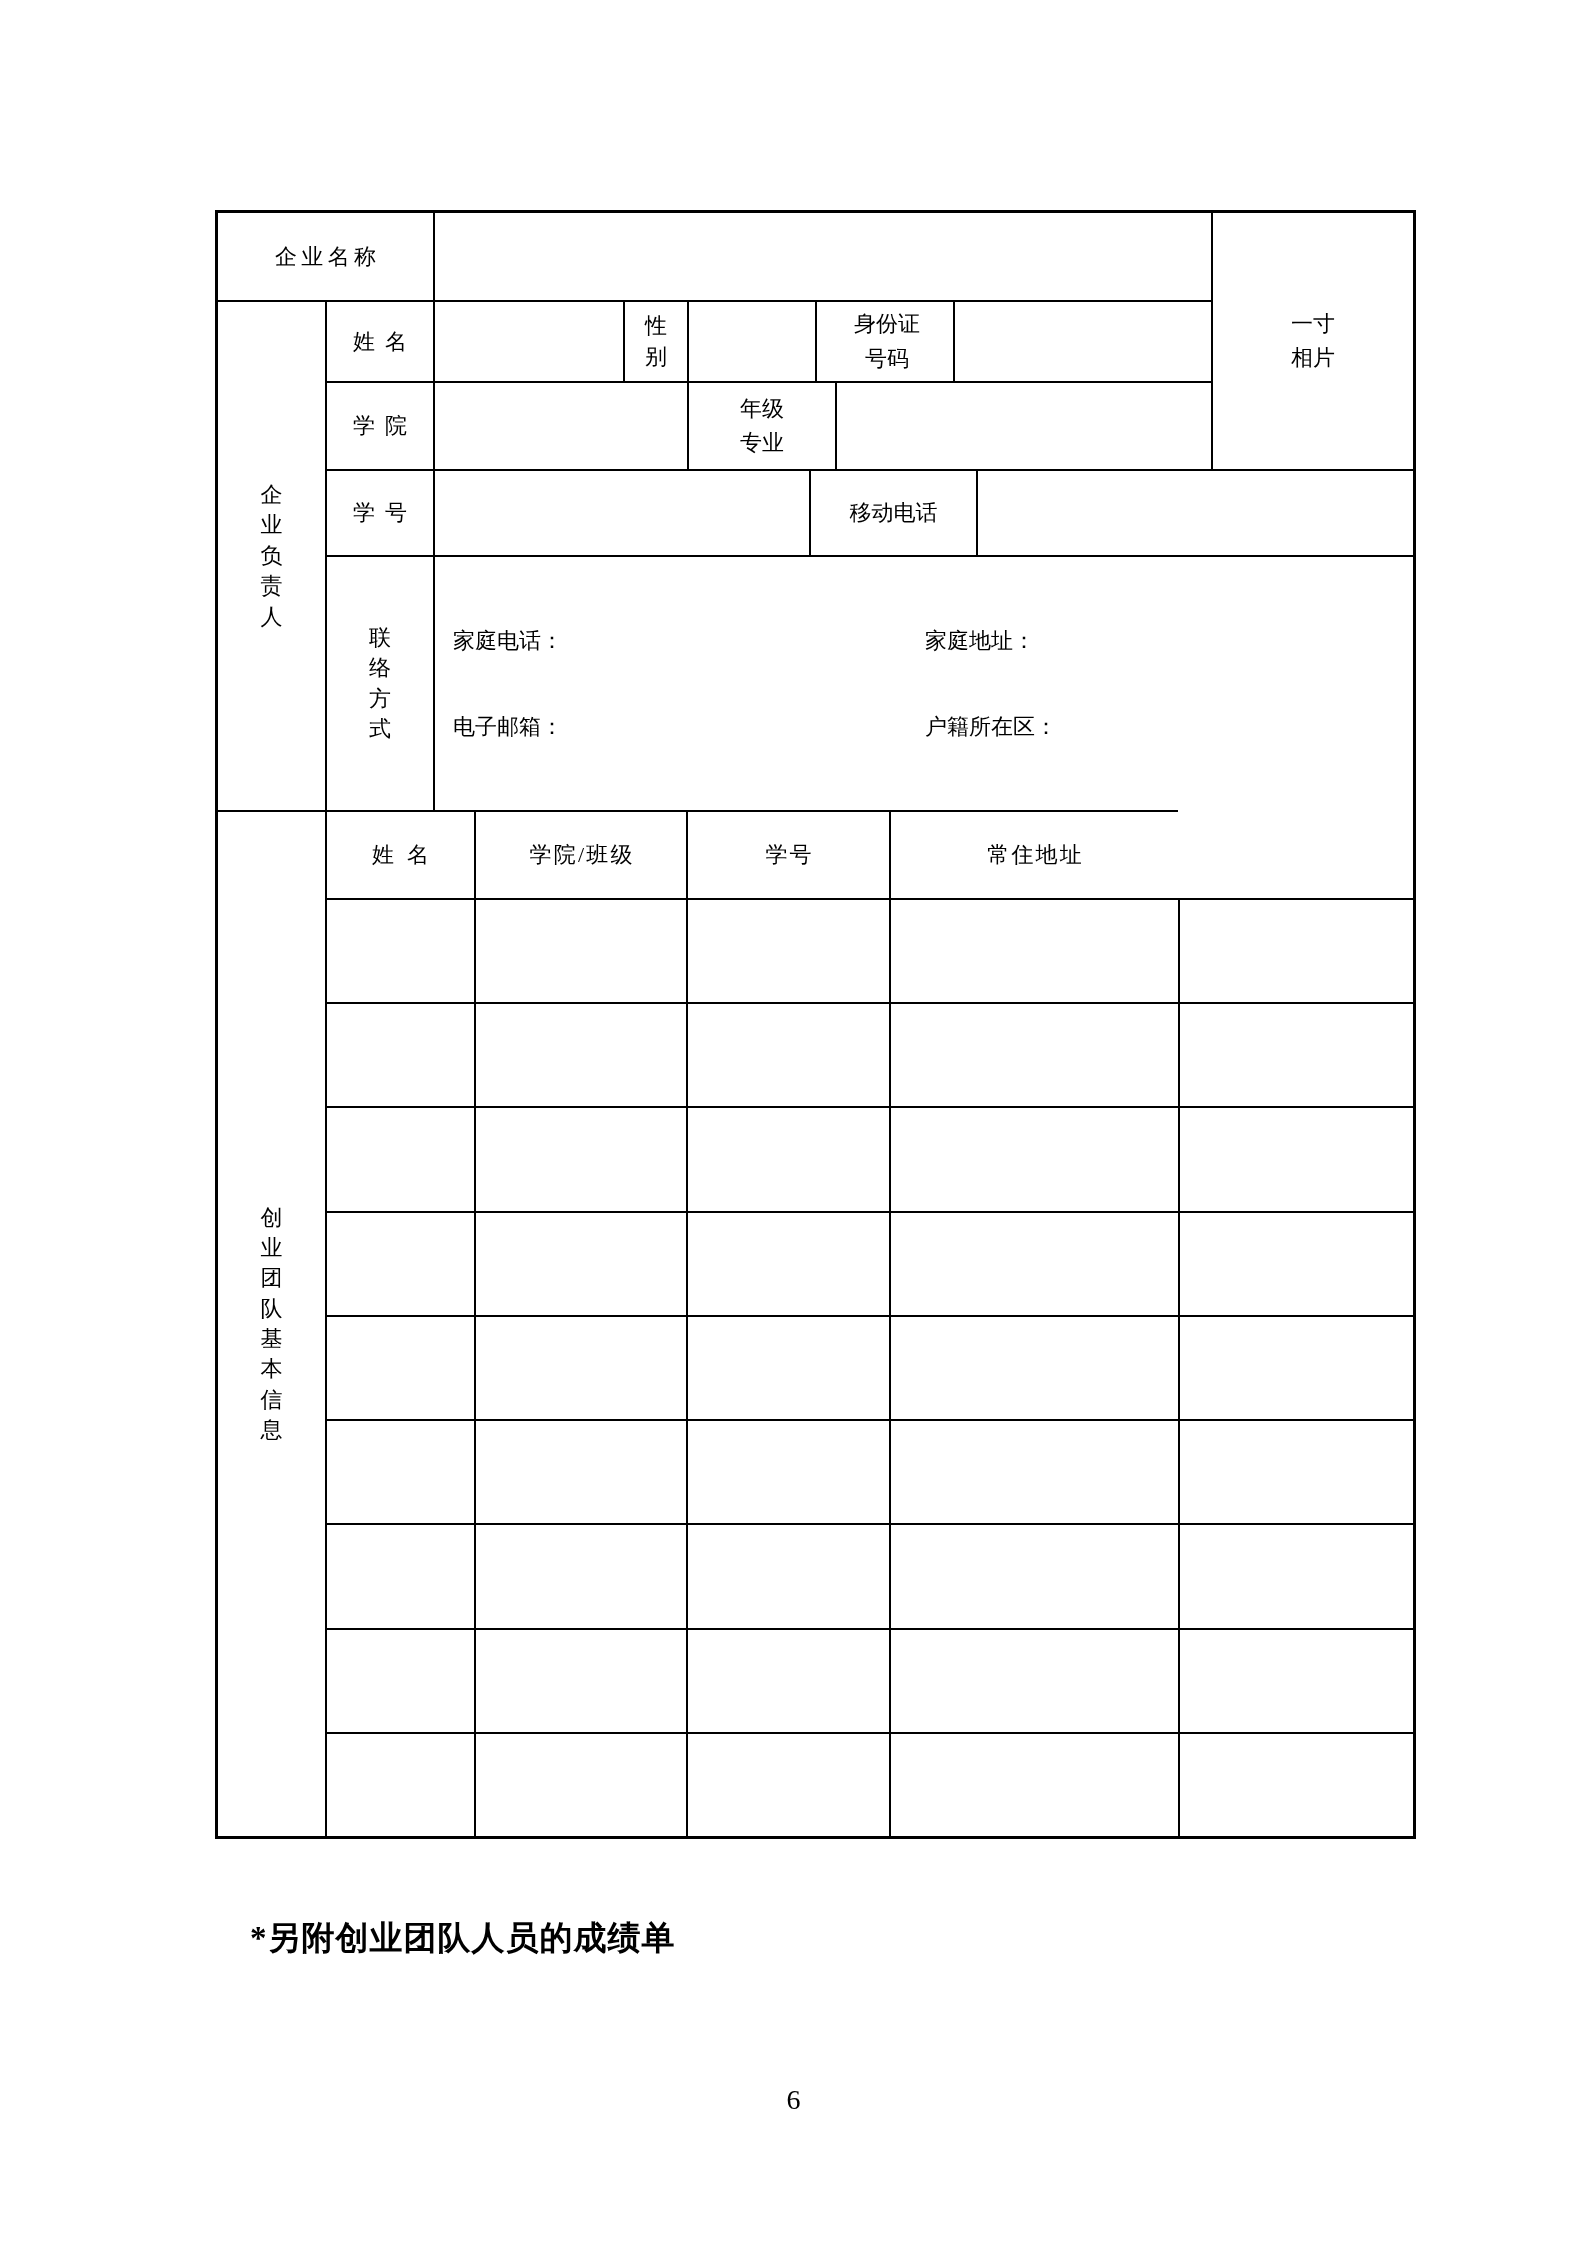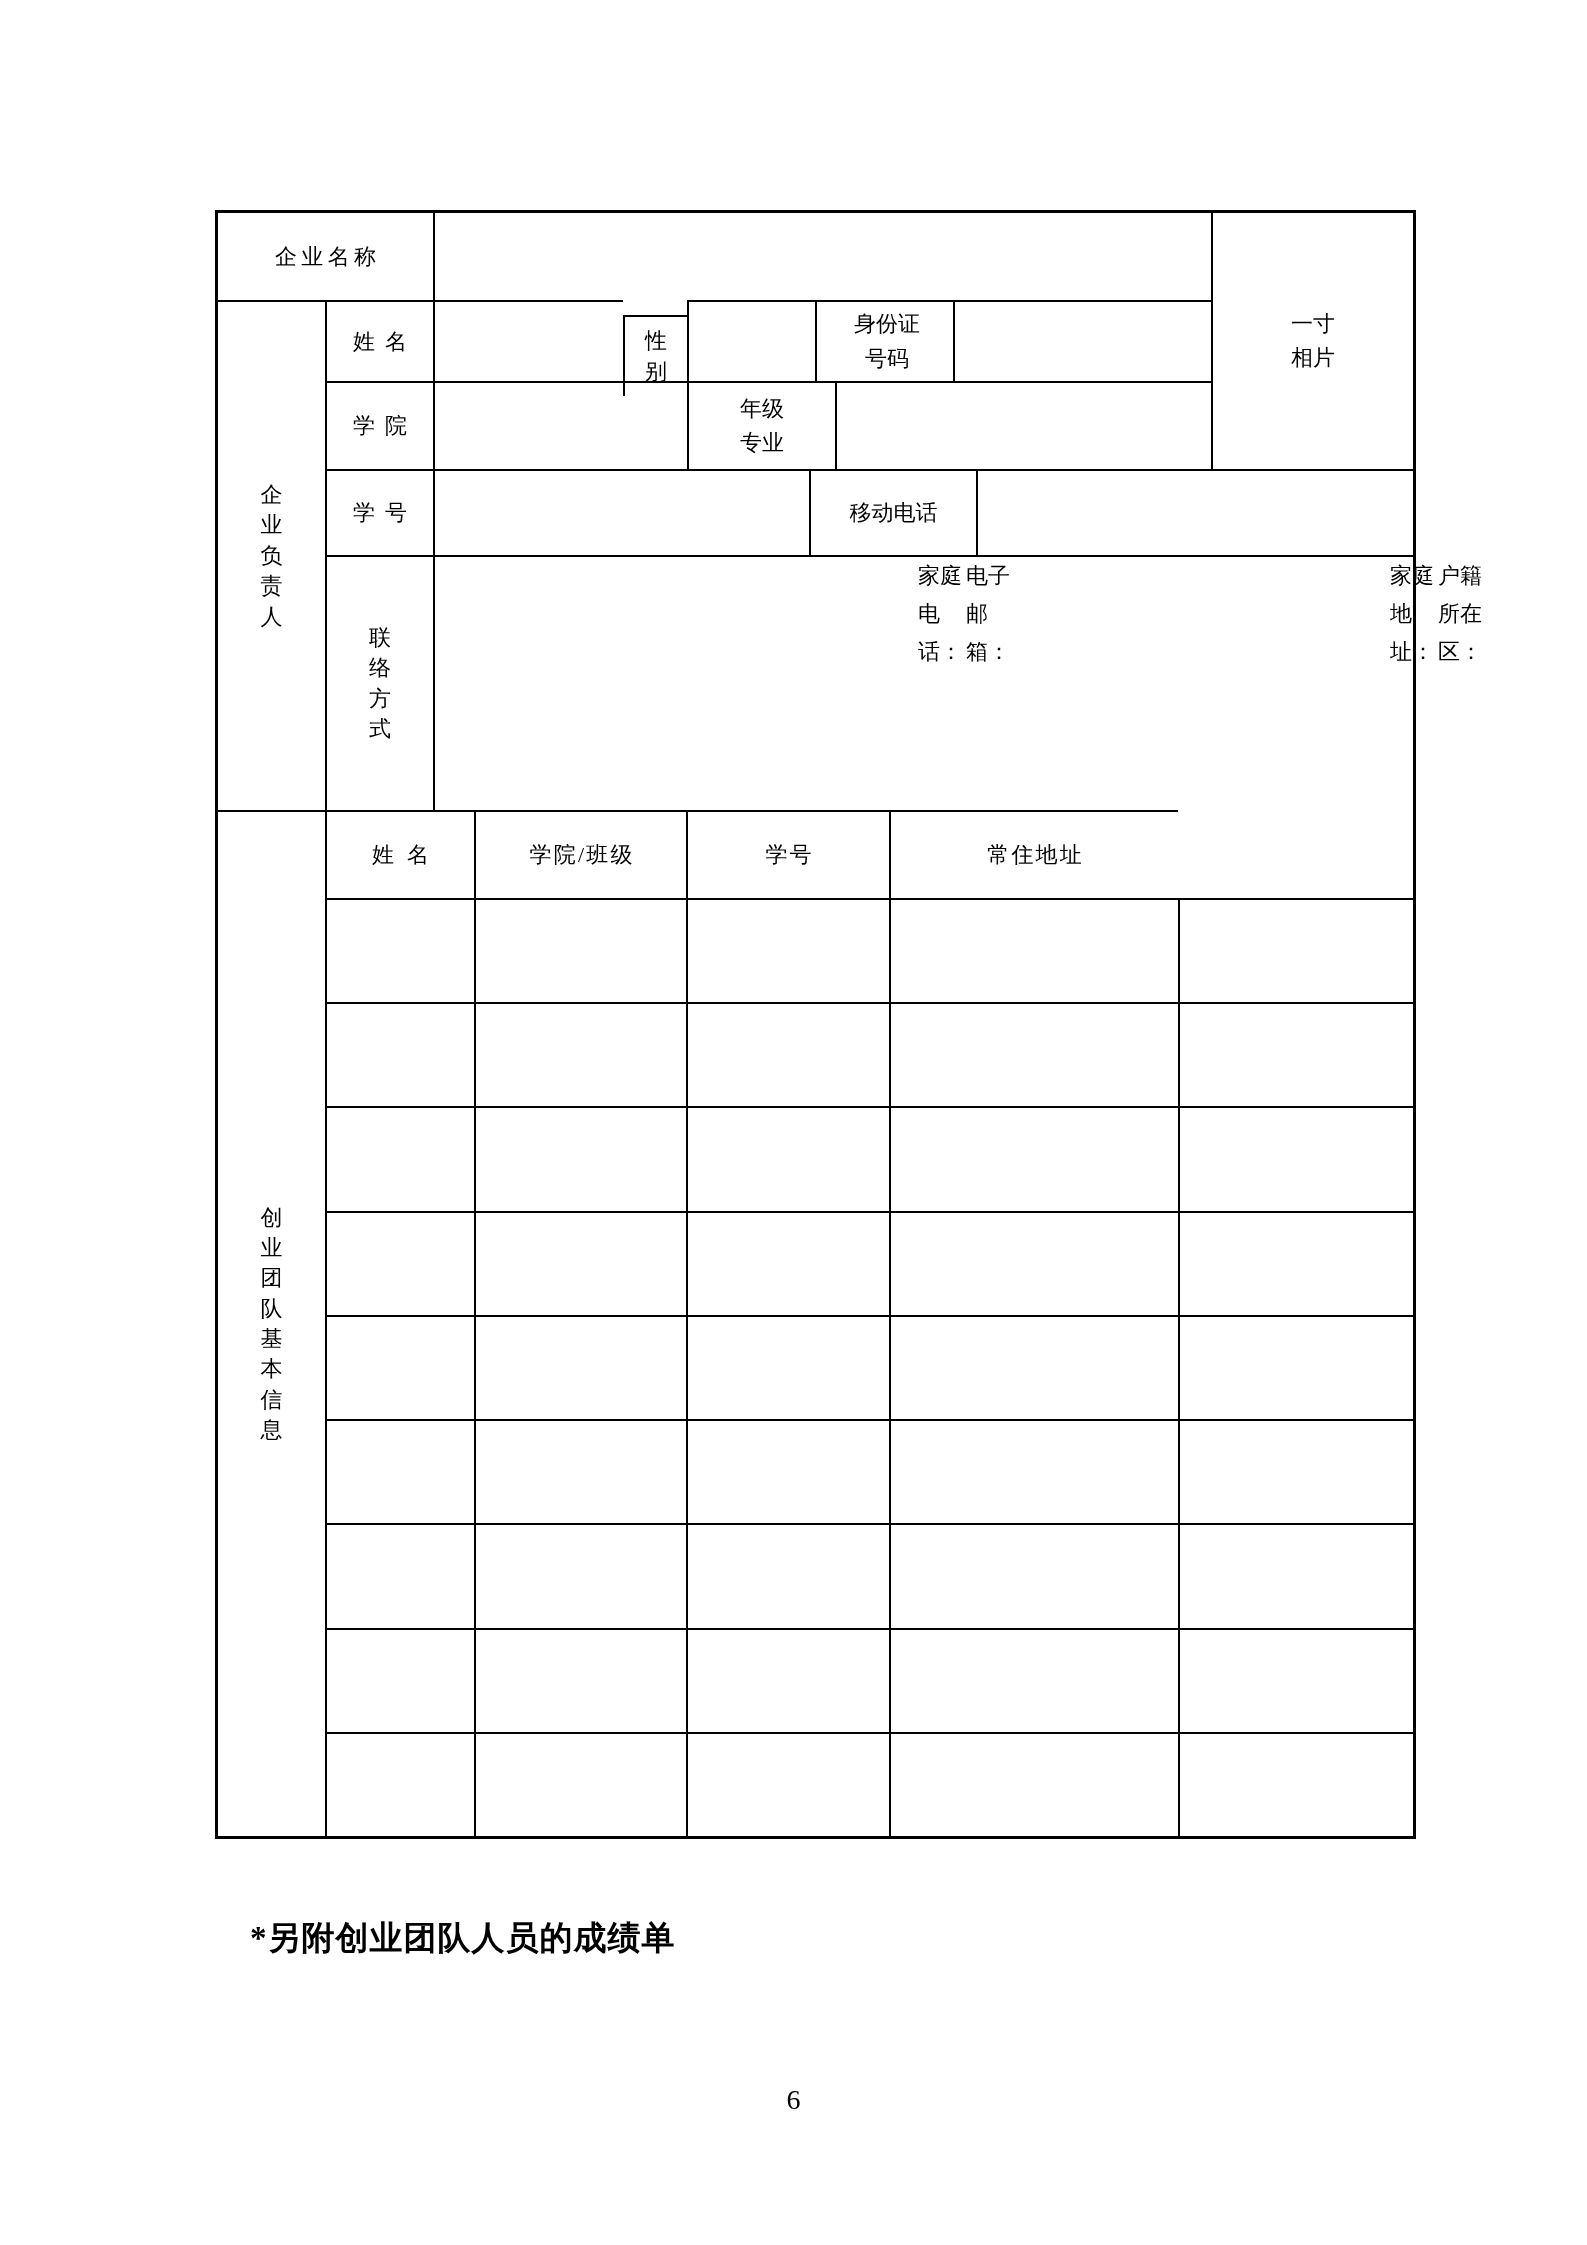--- a/index.html
+++ b/index.html
@@ -42,20 +42,21 @@
     width: 1.1em;
     line-height: 1.38;
     word-break: break-all;
     text-align: center;
     letter-spacing: 0;
   }
   .wrap2 { display: inline-block; width: 2.15em; word-break: break-all; line-height: 1.55; }
   .wrap3 { display: inline-block; width: 3.2em;  word-break: break-all; line-height: 1.55; }
   
   .contact-content {
+    flex-direction: column;
     justify-content: center;
     align-items: stretch;
     gap: 48px;
     text-align: left;
   }
   .contact-line { position: relative; height: 38px; line-height: 38px; }
   .contact-left  { position: absolute; left: 18px; }
   .contact-right { position: absolute; left: 490px; }
   
   .team-grid {
@@ -101,21 +102,21 @@
     <div class="cell no-t" style="left:993px; top:0; width:202px; height:256px;">
       <span class="wrap2">一寸相片</span>
     </div>
 
     <div class="cell no-l" style="left:0; top:87px; width:107px; height:510px;">
       <span class="vtext">企业负责人</span>
     </div>
 
     <div class="cell ls2" style="left:107px; top:87px; width:108px; height:81px;">姓名</div>
     <div class="cell" style="left:215px; top:87px; width:190px; height:81px;"></div>
-    <div class="cell" style="left:405px; top:87px; width:64px; height:81px;margin-top:15px;">
+    <div class="cell" style="left:405px; top:87px; width:64px; height:81px;">
       <span class="vtext">性别</span>
     </div>
     <div class="cell" style="left:469px; top:87px; width:128px; height:81px;"></div>
     <div class="cell" style="left:597px; top:87px; width:142px; height:81px;">
       <span class="wrap3">身份证号码</span>
     </div>
     <div class="cell" style="left:735px; top:87px; width:258px; height:81px;"></div>
 
     <div class="cell ls2" style="left:107px; top:168px; width:108px; height:88px;">学院</div>
     <div class="cell" style="left:215px; top:168px; width:254px; height:88px;"></div>

